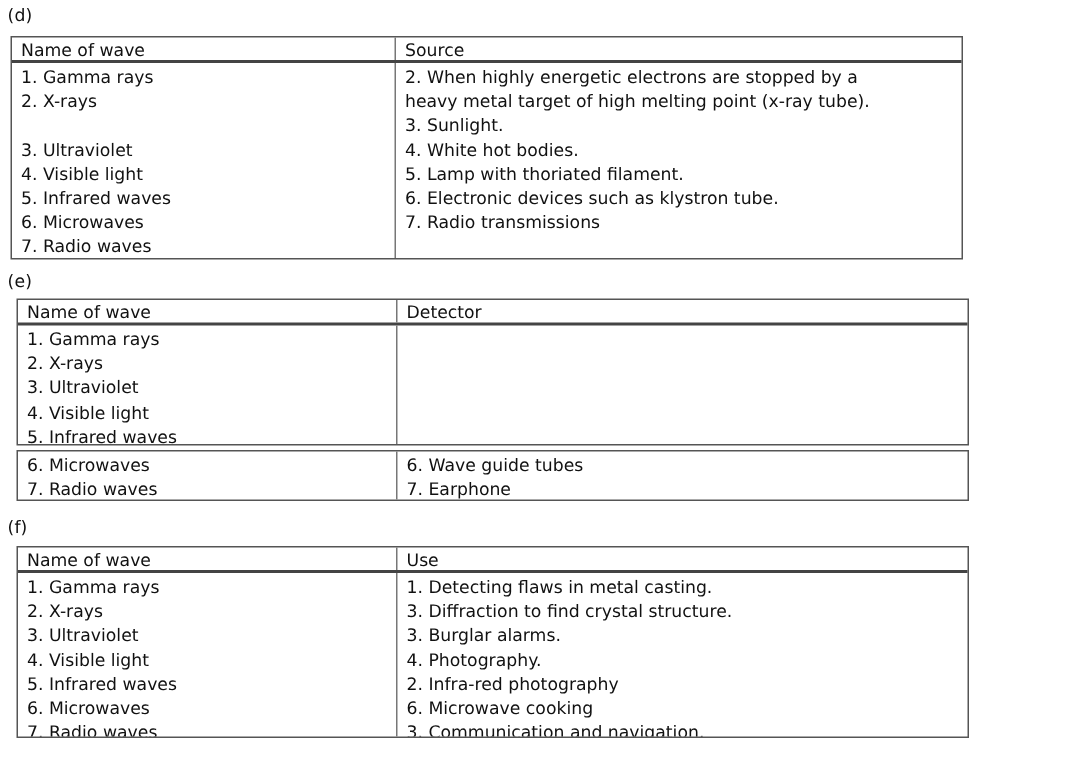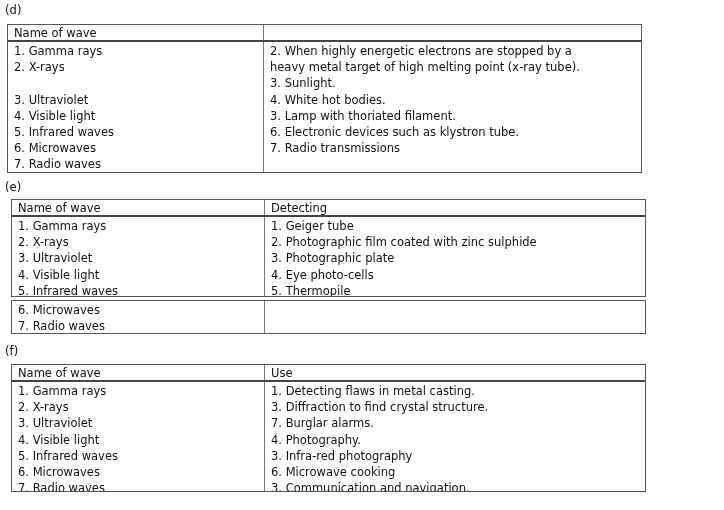--- a/index.html
+++ b/index.html
@@ -109,82 +109,82 @@
 <body>
 
 <div class="section-label" id="label-d">(d)</div>
 
 <div class="tbl" id="table-d">
   <div class="tbl-inner">
     <div class="thead-row">
       <div class="cell-left">
         <div class="hdr-text">Name of wave</div>
       </div>
+      <div class="cell-right">
+        <div class="hdr-text">Source</div>
+      </div>
     </div>
     <div class="tbody-row">
       <div class="cell-left">
         <div class="line">1. Gamma rays</div>
         <div class="line">2. X-rays</div>
         <div class="line blank">&nbsp;</div>
         <div class="line">3. Ultraviolet</div>
         <div class="line">4. Visible light</div>
         <div class="line">5. Infrared waves</div>
         <div class="line">6. Microwaves</div>
         <div class="line">7. Radio waves</div>
       </div>
       <div class="cell-right">
         <div class="line">2. When highly energetic electrons are stopped by a</div>
         <div class="line">heavy metal target of high melting point (x-ray tube).</div>
         <div class="line">3. Sunlight.</div>
         <div class="line">4. White hot bodies.</div>
-        <div class="line">3. Lamp with thoriated filament.</div>
+        <div class="line">5. Lamp with thoriated filament.</div>
         <div class="line">6. Electronic devices such as klystron tube.</div>
         <div class="line">7. Radio transmissions</div>
       </div>
     </div>
   </div>
 </div>
 
 <div class="section-label" id="label-e">(e)</div>
 
 <div class="tbl" id="table-e-main">
   <div class="tbl-inner">
     <div class="thead-row">
       <div class="cell-left">
         <div class="hdr-text">Name of wave</div>
       </div>
       <div class="cell-right">
-        <div class="hdr-text">Detecting</div>
+        <div class="hdr-text">Detector</div>
       </div>
     </div>
     <div class="tbody-row">
       <div class="cell-left">
         <div class="line">1. Gamma rays</div>
         <div class="line">2. X-rays</div>
         <div class="line">3. Ultraviolet</div>
         <div class="line">4. Visible light</div>
         <div class="line">5. Infrared waves</div>
       </div>
-      <div class="cell-right">
-        <div class="line">1. Geiger tube</div>
-        <div class="line">2. Photographic film coated with zinc sulphide</div>
-        <div class="line">3. Photographic plate</div>
-        <div class="line">4. Eye photo-cells</div>
-        <div class="line">5. Thermopile</div>
-      </div>
     </div>
   </div>
 </div>
 
 <div class="tbl" id="table-e-tail">
   <div class="tbl-inner">
     <div class="tbody-row">
       <div class="cell-left">
         <div class="line">6. Microwaves</div>
         <div class="line">7. Radio waves</div>
+      </div>
+      <div class="cell-right">
+        <div class="line">6. Wave guide tubes</div>
+        <div class="line">7. Earphone</div>
       </div>
     </div>
   </div>
 </div>
 
 <div class="section-label" id="label-f">(f)</div>
 
 <div class="tbl" id="table-f">
   <div class="tbl-inner">
     <div class="thead-row">
@@ -201,21 +201,21 @@
         <div class="line">2. X-rays</div>
         <div class="line">3. Ultraviolet</div>
         <div class="line">4. Visible light</div>
         <div class="line">5. Infrared waves</div>
         <div class="line">6. Microwaves</div>
         <div class="line">7. Radio waves</div>
       </div>
       <div class="cell-right">
         <div class="line">1. Detecting flaws in metal casting.</div>
         <div class="line">3. Diffraction to find crystal structure.</div>
-        <div class="line">7. Burglar alarms.</div>
+        <div class="line">3. Burglar alarms.</div>
         <div class="line">4. Photography.</div>
-        <div class="line">3. Infra-red photography</div>
+        <div class="line">2. Infra-red photography</div>
         <div class="line">6. Microwave cooking</div>
         <div class="line">3. Communication and navigation.</div>
       </div>
     </div>
   </div>
 </div>
 
 </body></html>

